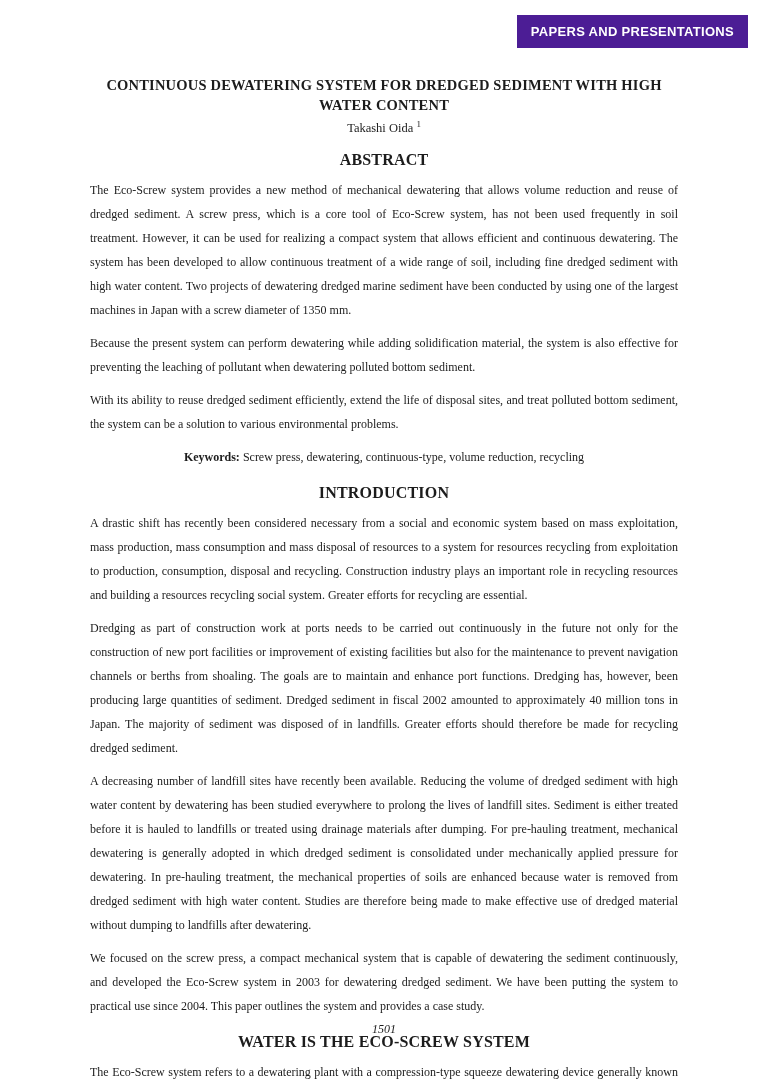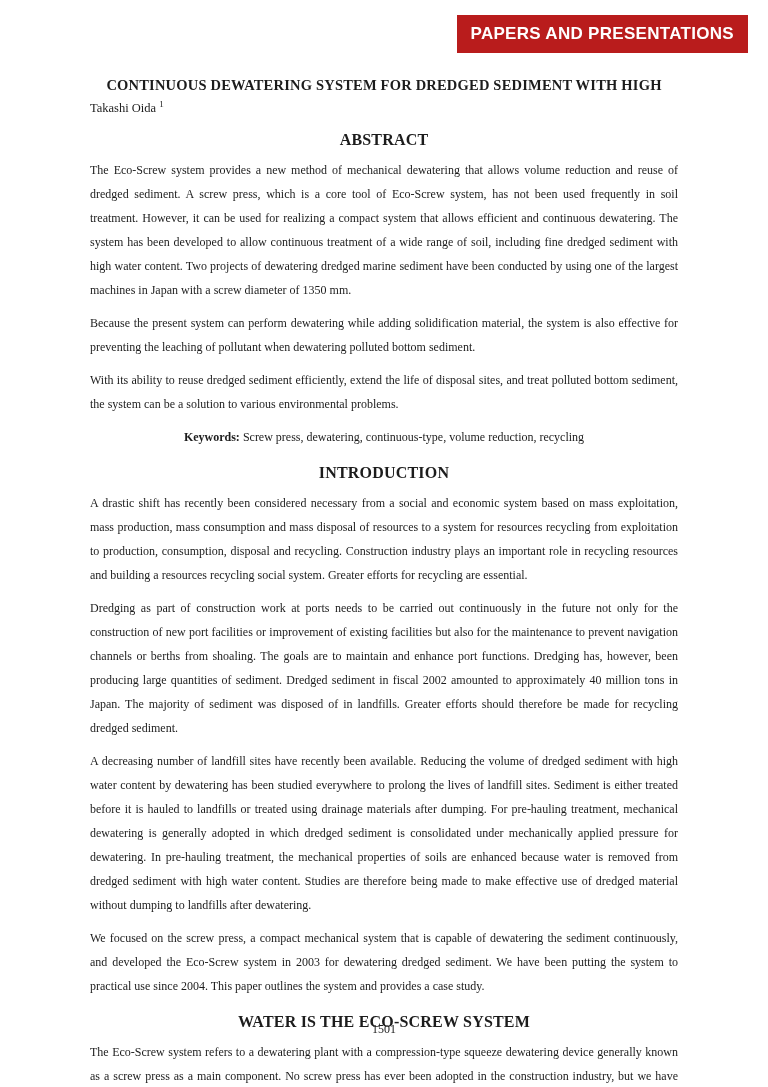--- a/index.html
+++ b/index.html
@@ -13,25 +13,25 @@
     margin: 0 auto;
     background: #ffffff;
     color: #1c1c1c;
     overflow: hidden;
   }
 
   .badge {
     position: absolute;
     top: 15px;
     right: 20px;
-    background: #b91c1c;
+    background: #4c1d95;
     color: #ffffff;
     font-family: "Liberation Sans", sans-serif;
     font-weight: bold;
-    font-size: 17px;
+    font-size: 13px;
     letter-spacing: 0.3px;
     padding: 9px 14px 9px 14px;
     white-space: nowrap;
   }
 
   .content {
     position: absolute;
     left: 90px;
     top: 0;
     width: 588px;
@@ -42,21 +42,21 @@
     text-align: center;
     font-size: 14.5px;
     line-height: 20px;
     font-weight: bold;
     letter-spacing: 0.2px;
   }
   h1.title span { display: block; }
 
   .author {
     margin-top: 6px;
-    text-align: left;
+    text-align: center;
     font-size: 12.5px;
   }
   .author sup { font-size: 9px; vertical-align: super; line-height: 0; }
 
   h2.section-heading {
     margin: 15px 0 5px 0;
     text-align: center;
     font-size: 16px;
     font-weight: bold;
     letter-spacing: 0.2px;
@@ -91,33 +91,35 @@
   }
   .footnote-text sup { font-size: 8.5px; vertical-align: super; line-height: 0; }
 
   .page-number {
     position: absolute;
     left: 0;
     top: 1022px;
     width: 100%;
     text-align: center;
     font-size: 12px;
+    font-style: italic;
   }
 </style>
 </head>
 <body>
 
 <div class="page">
 
   <div class="badge">PAPERS AND PRESENTATIONS</div>
 
   <div class="content">
 
     <h1 class="title">
       <span>CONTINUOUS DEWATERING SYSTEM FOR DREDGED SEDIMENT WITH HIGH</span>
+      <span>WATER CONTENT</span>
     </h1>
 
     <div class="author">
       <span>Takashi Oida</span>
       <sup>1</sup>
     </div>
 
     <h2 class="section-heading">ABSTRACT</h2>
     <p class="body-par">The Eco-Screw system provides a new method of mechanical dewatering that allows volume reduction and reuse of dredged sediment. A screw press, which is a core tool of Eco-Screw system, has not been used frequently in soil treatment. However, it can be used for realizing a compact system that allows efficient and continuous dewatering. The system has been developed to allow continuous treatment of a wide range of soil, including fine dredged sediment with high water content. Two projects of dewatering dredged marine sediment have been conducted by using one of the largest machines in Japan with a screw diameter of 1350 mm.</p>
     <p class="body-par">Because the present system can perform dewatering while adding solidification material, the system is also effective for preventing the leaching of pollutant when dewatering polluted bottom sediment.</p>

